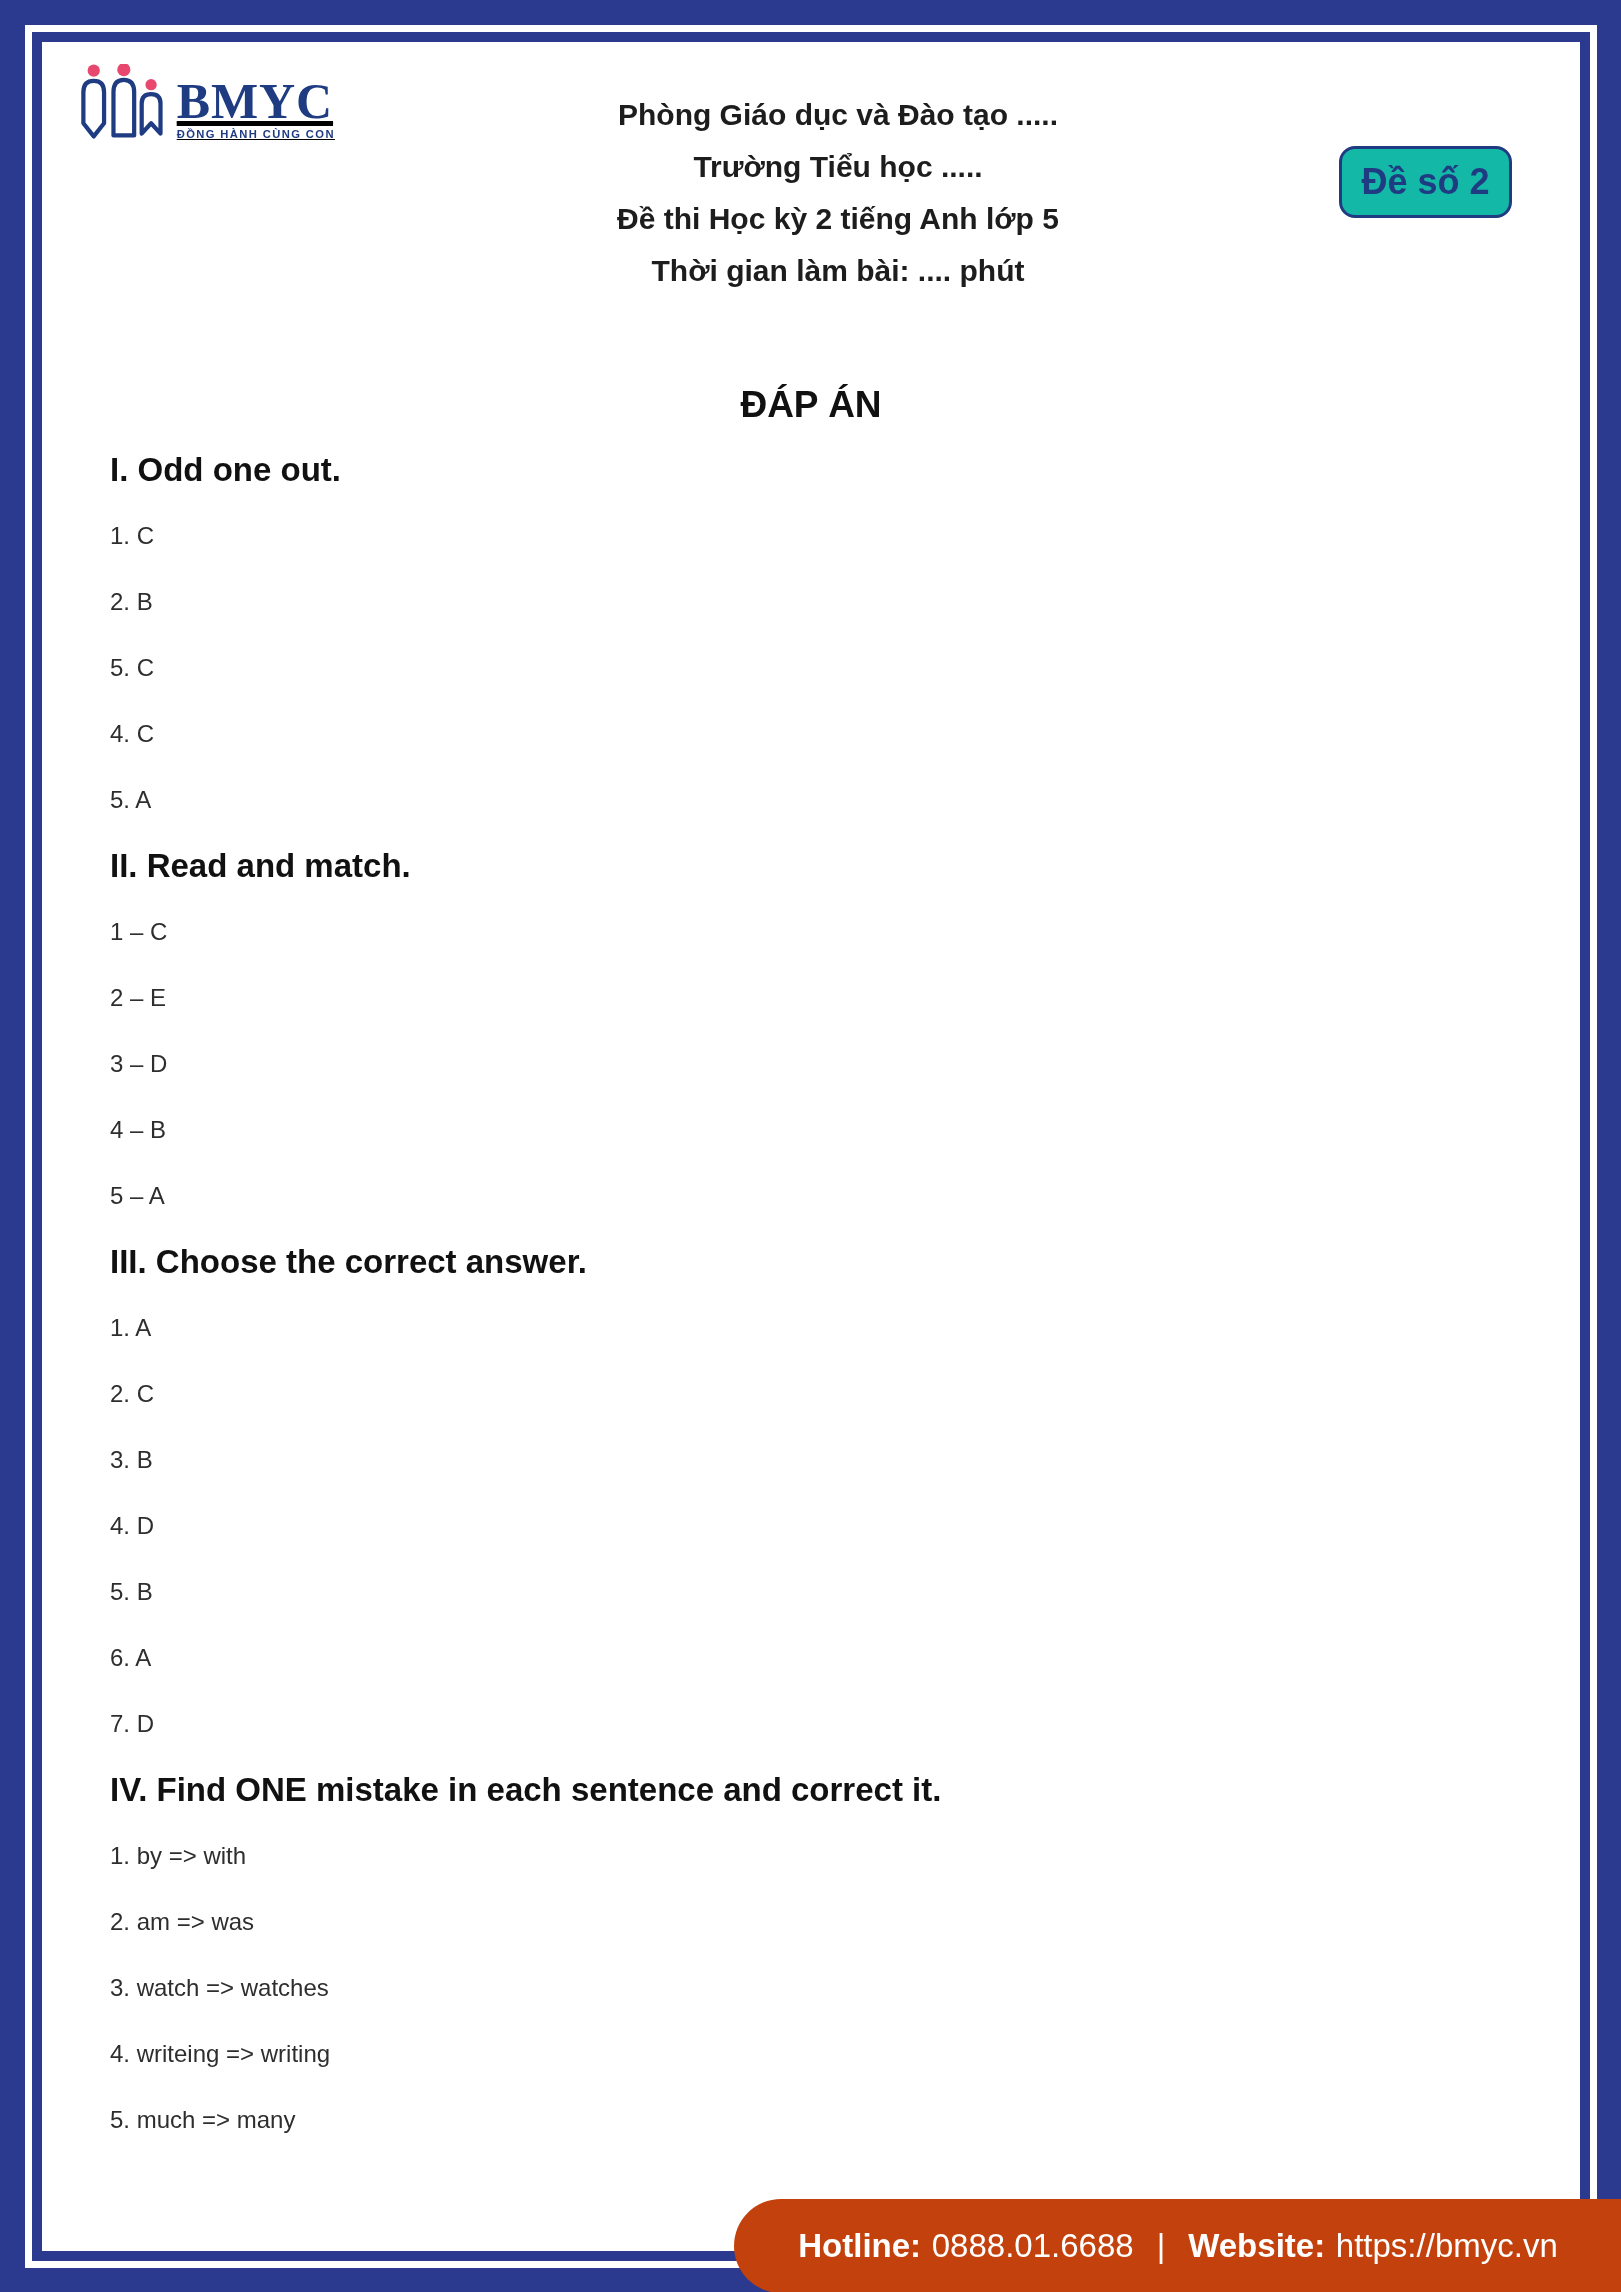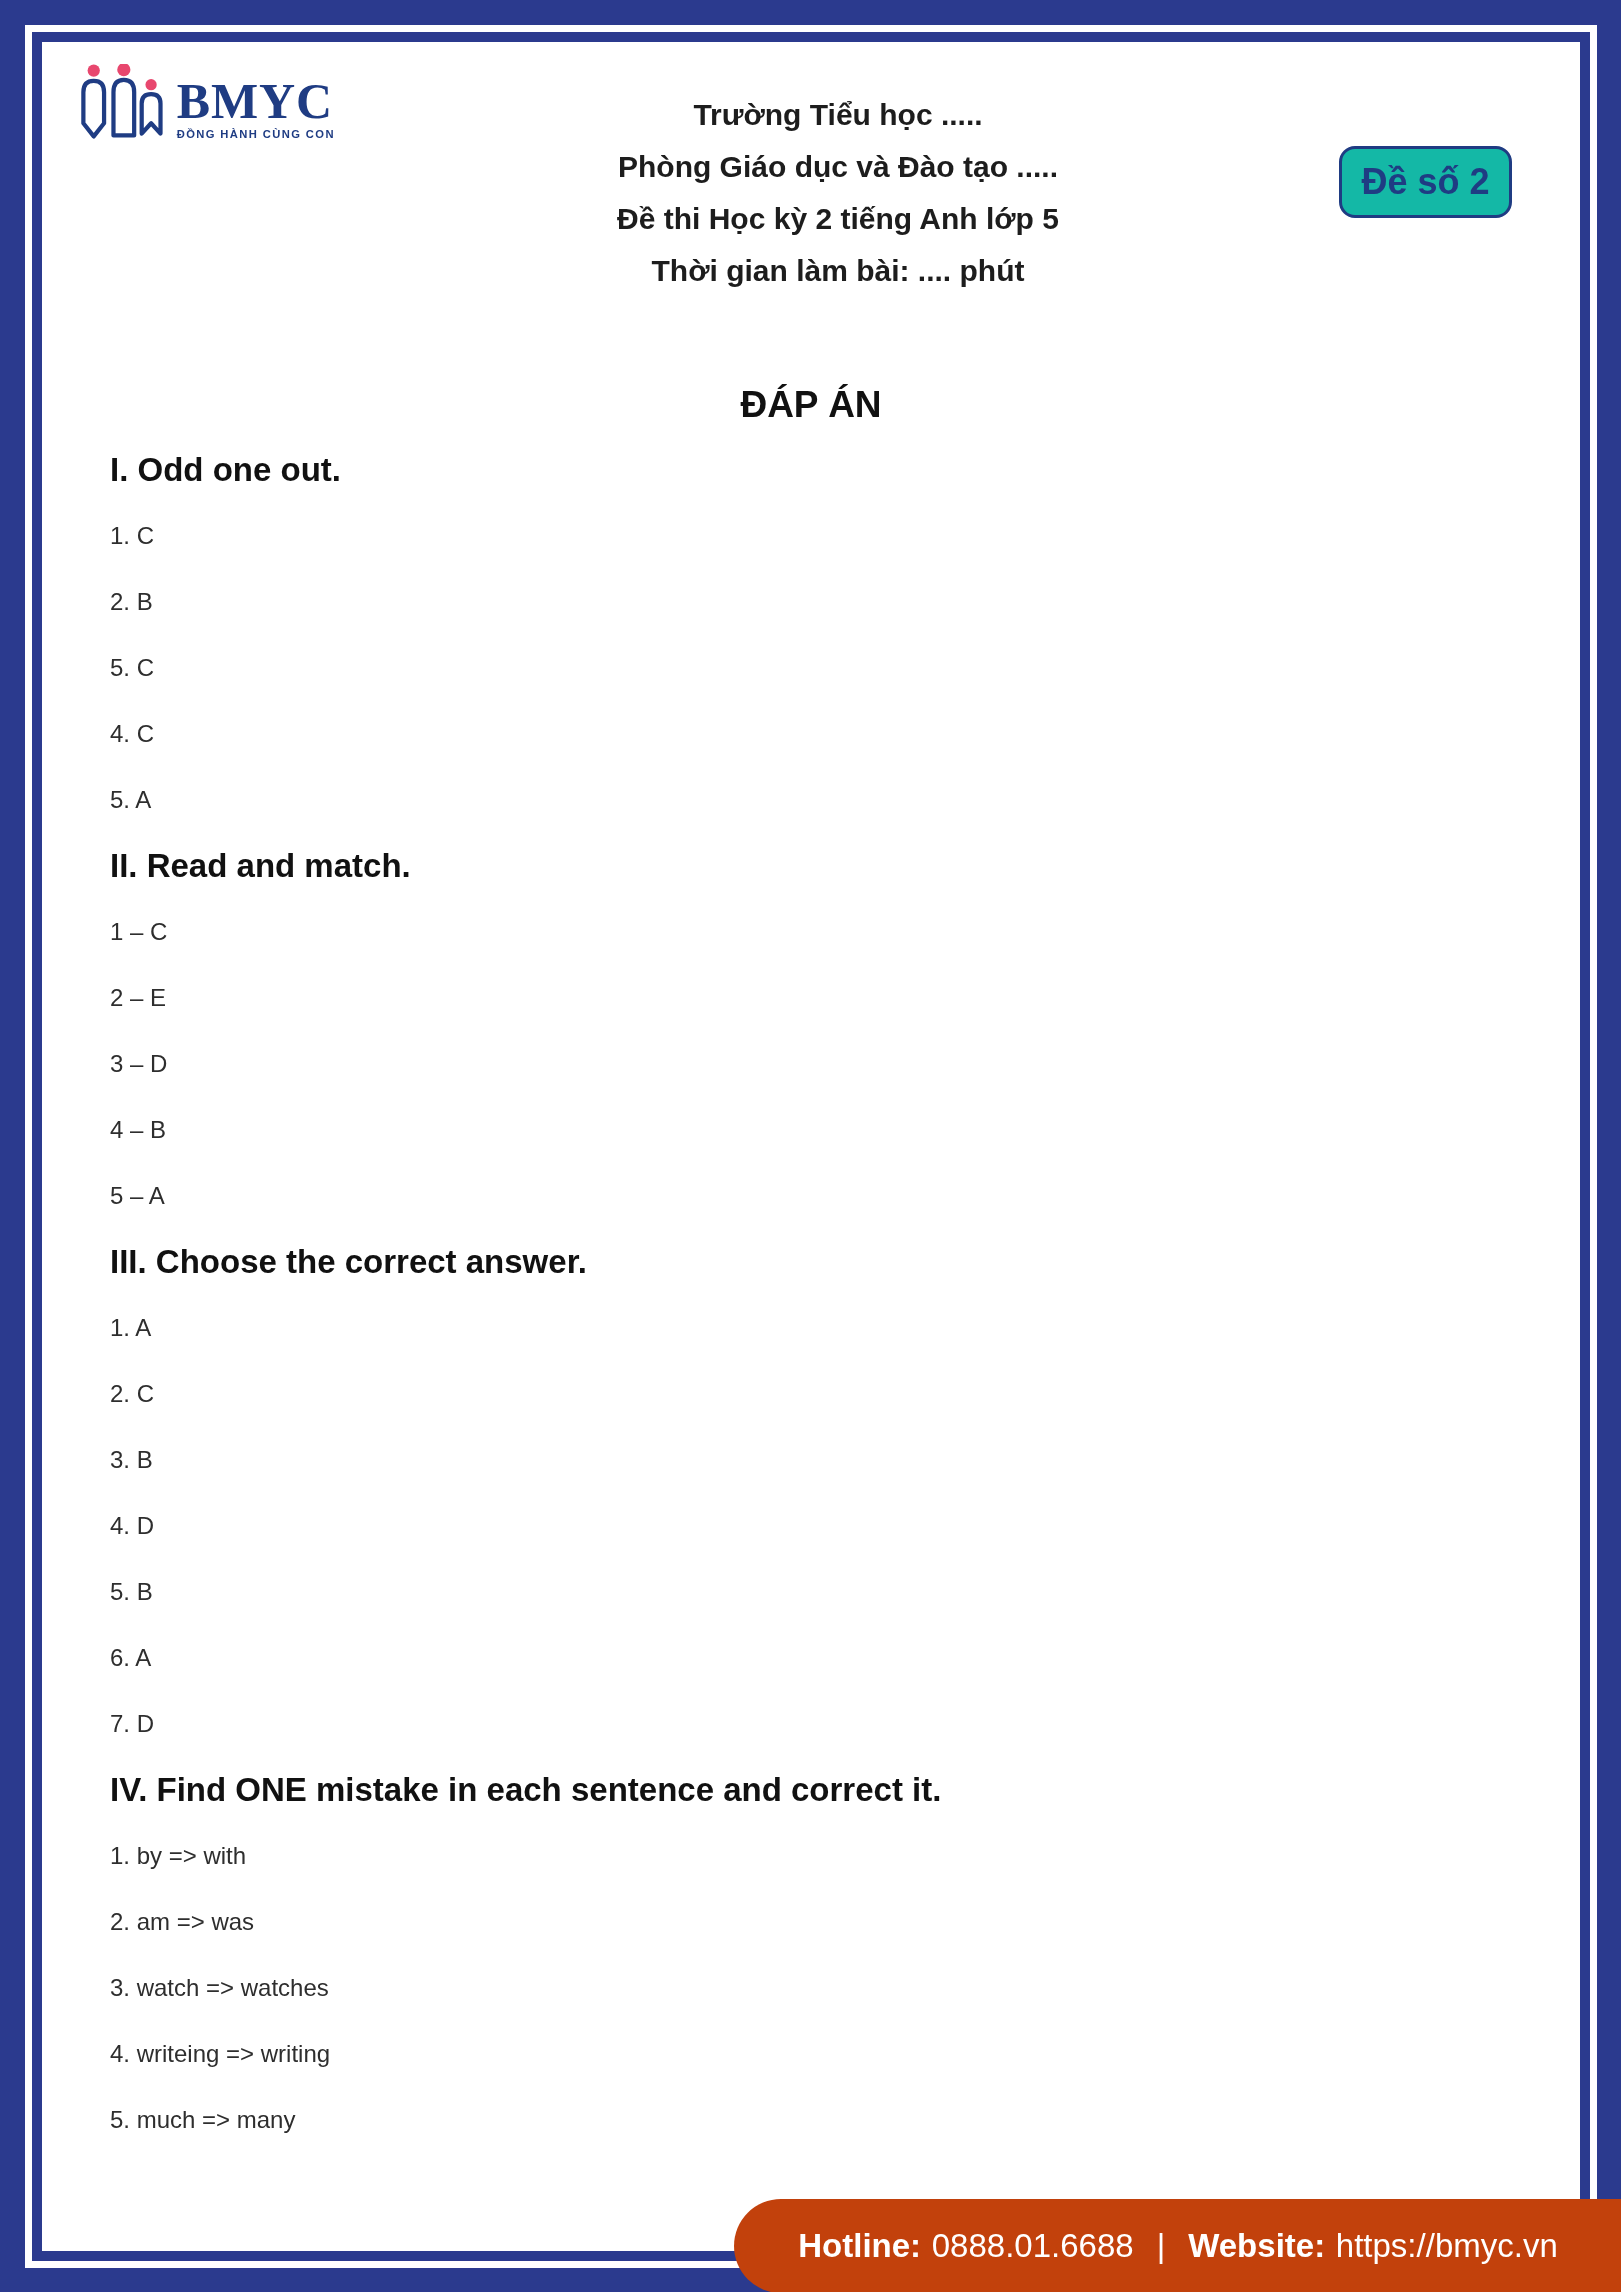--- a/index.html
+++ b/index.html
@@ -17,21 +17,21 @@
   }
   
   .card {
     position:absolute; inset:32px;
     background:#ffffff;
     border:10.7px solid #2B3A8E;
     box-sizing:border-box;
   }
   .logo {
     position:absolute; left:76px; top:64px;
-    display:flex; align-items:flex-start; gap:10.7px;
+    display:flex; align-items:flex-start; gap:10.7px;text-decoration:underline;
   }
   .logo-text { display:flex; flex-direction:column; margin-top:14.3px; }
   .logo-name {
     font-family:"Liberation Serif", serif;
     font-weight:700; font-size:50px; line-height:47px;
     color:#1F3C83; letter-spacing:0.9px;
   }
   .logo-tagline {
     font-size:11.2px; font-weight:700; letter-spacing:1.4px;
     color:#1F3C83; margin-top:2.7px;
@@ -94,22 +94,22 @@
     <circle cx="78" cy="22" r="6" fill="#E8476E"></circle>
     <path d="M68,42 Q68,32 78,32 Q88,32 88,42 L88,74 L78,63 L68,74 Z" fill="none" stroke="#1F3C83" stroke-width="4.5" stroke-linejoin="round"></path>
   </svg>
   <div class="logo-text">
     <div class="logo-name">BMYC</div>
     <div class="logo-tagline">ĐỒNG HÀNH CÙNG CON</div>
   </div>
 </div>
 
 <div class="header-text">
+  <div class="h-line">Phòng Giáo dục và Đào tạo .....</div>
   <div class="h-line">Trường Tiểu học .....</div>
-  <div class="h-line">Phòng Giáo dục và Đào tạo .....</div>
   <div class="h-line bold">Đề thi Học kỳ 2 tiếng Anh lớp 5</div>
   <div class="h-line">Thời gian làm bài: .... phút</div>
 </div>
 
 <div class="badge">Đề số 2</div>
 
 <div class="doc-title">ĐÁP ÁN</div>
 
 <div class="content">
   <div class="line heading">I. Odd one out.</div>

